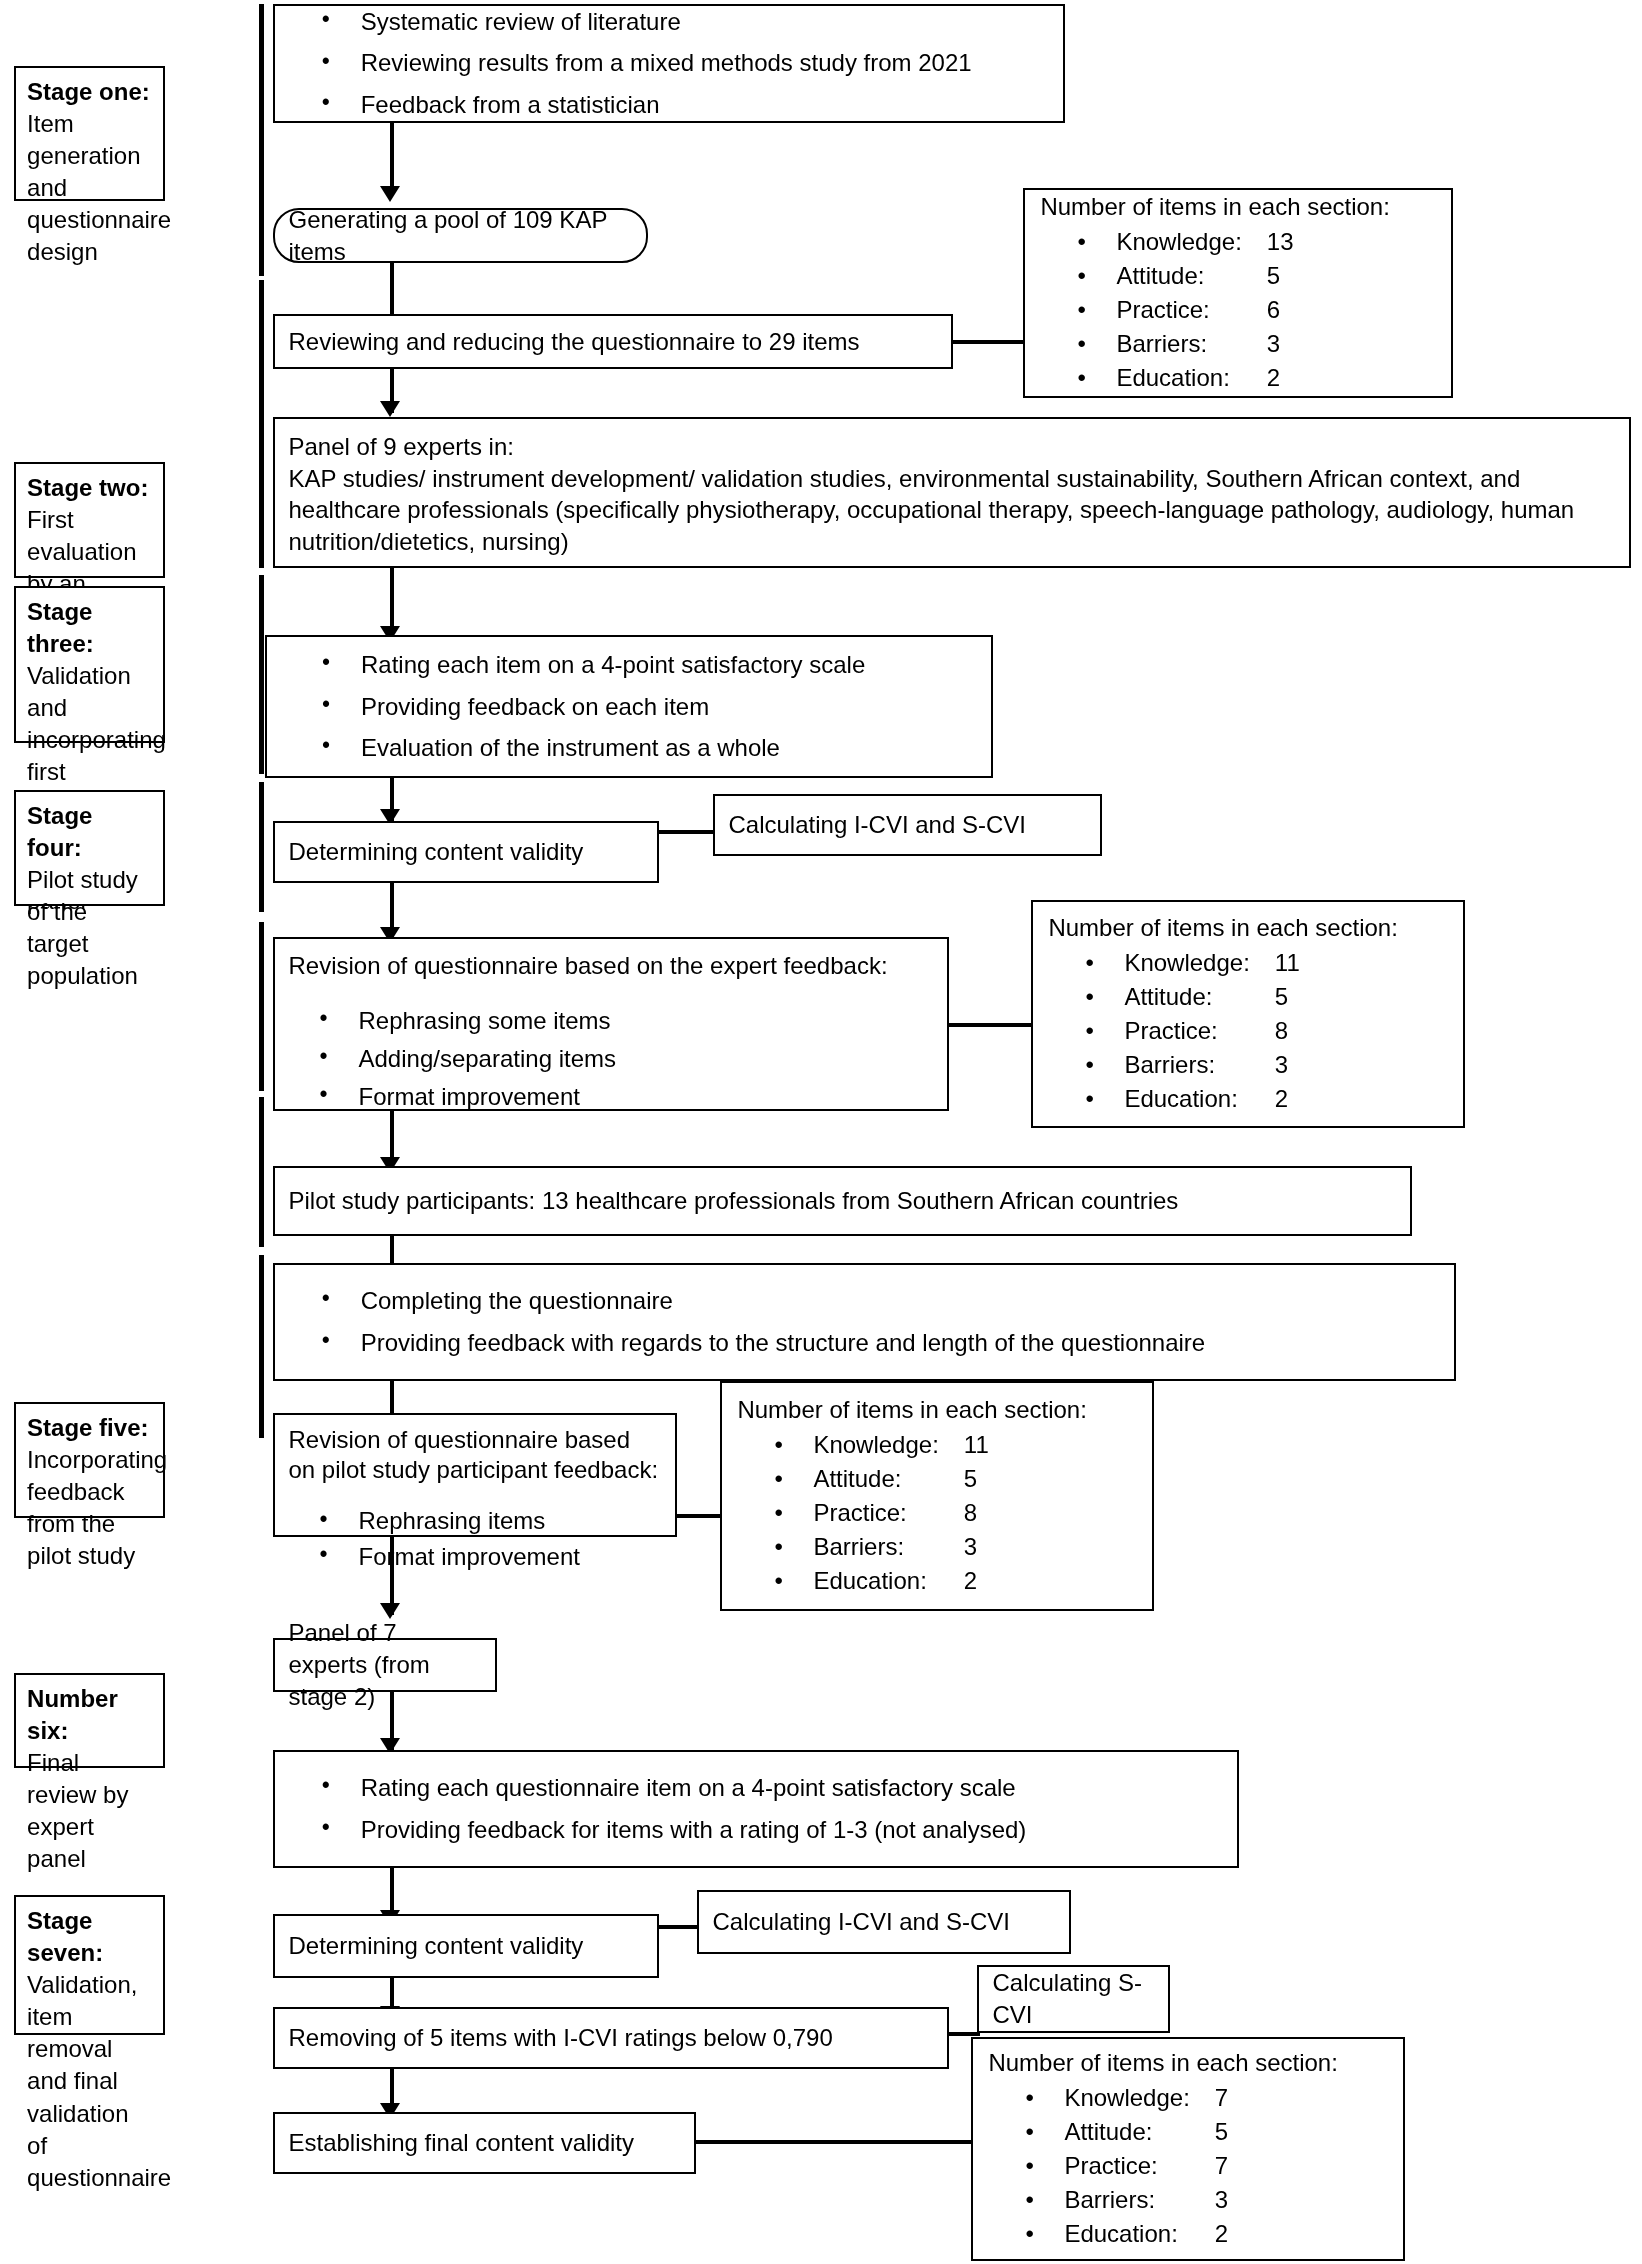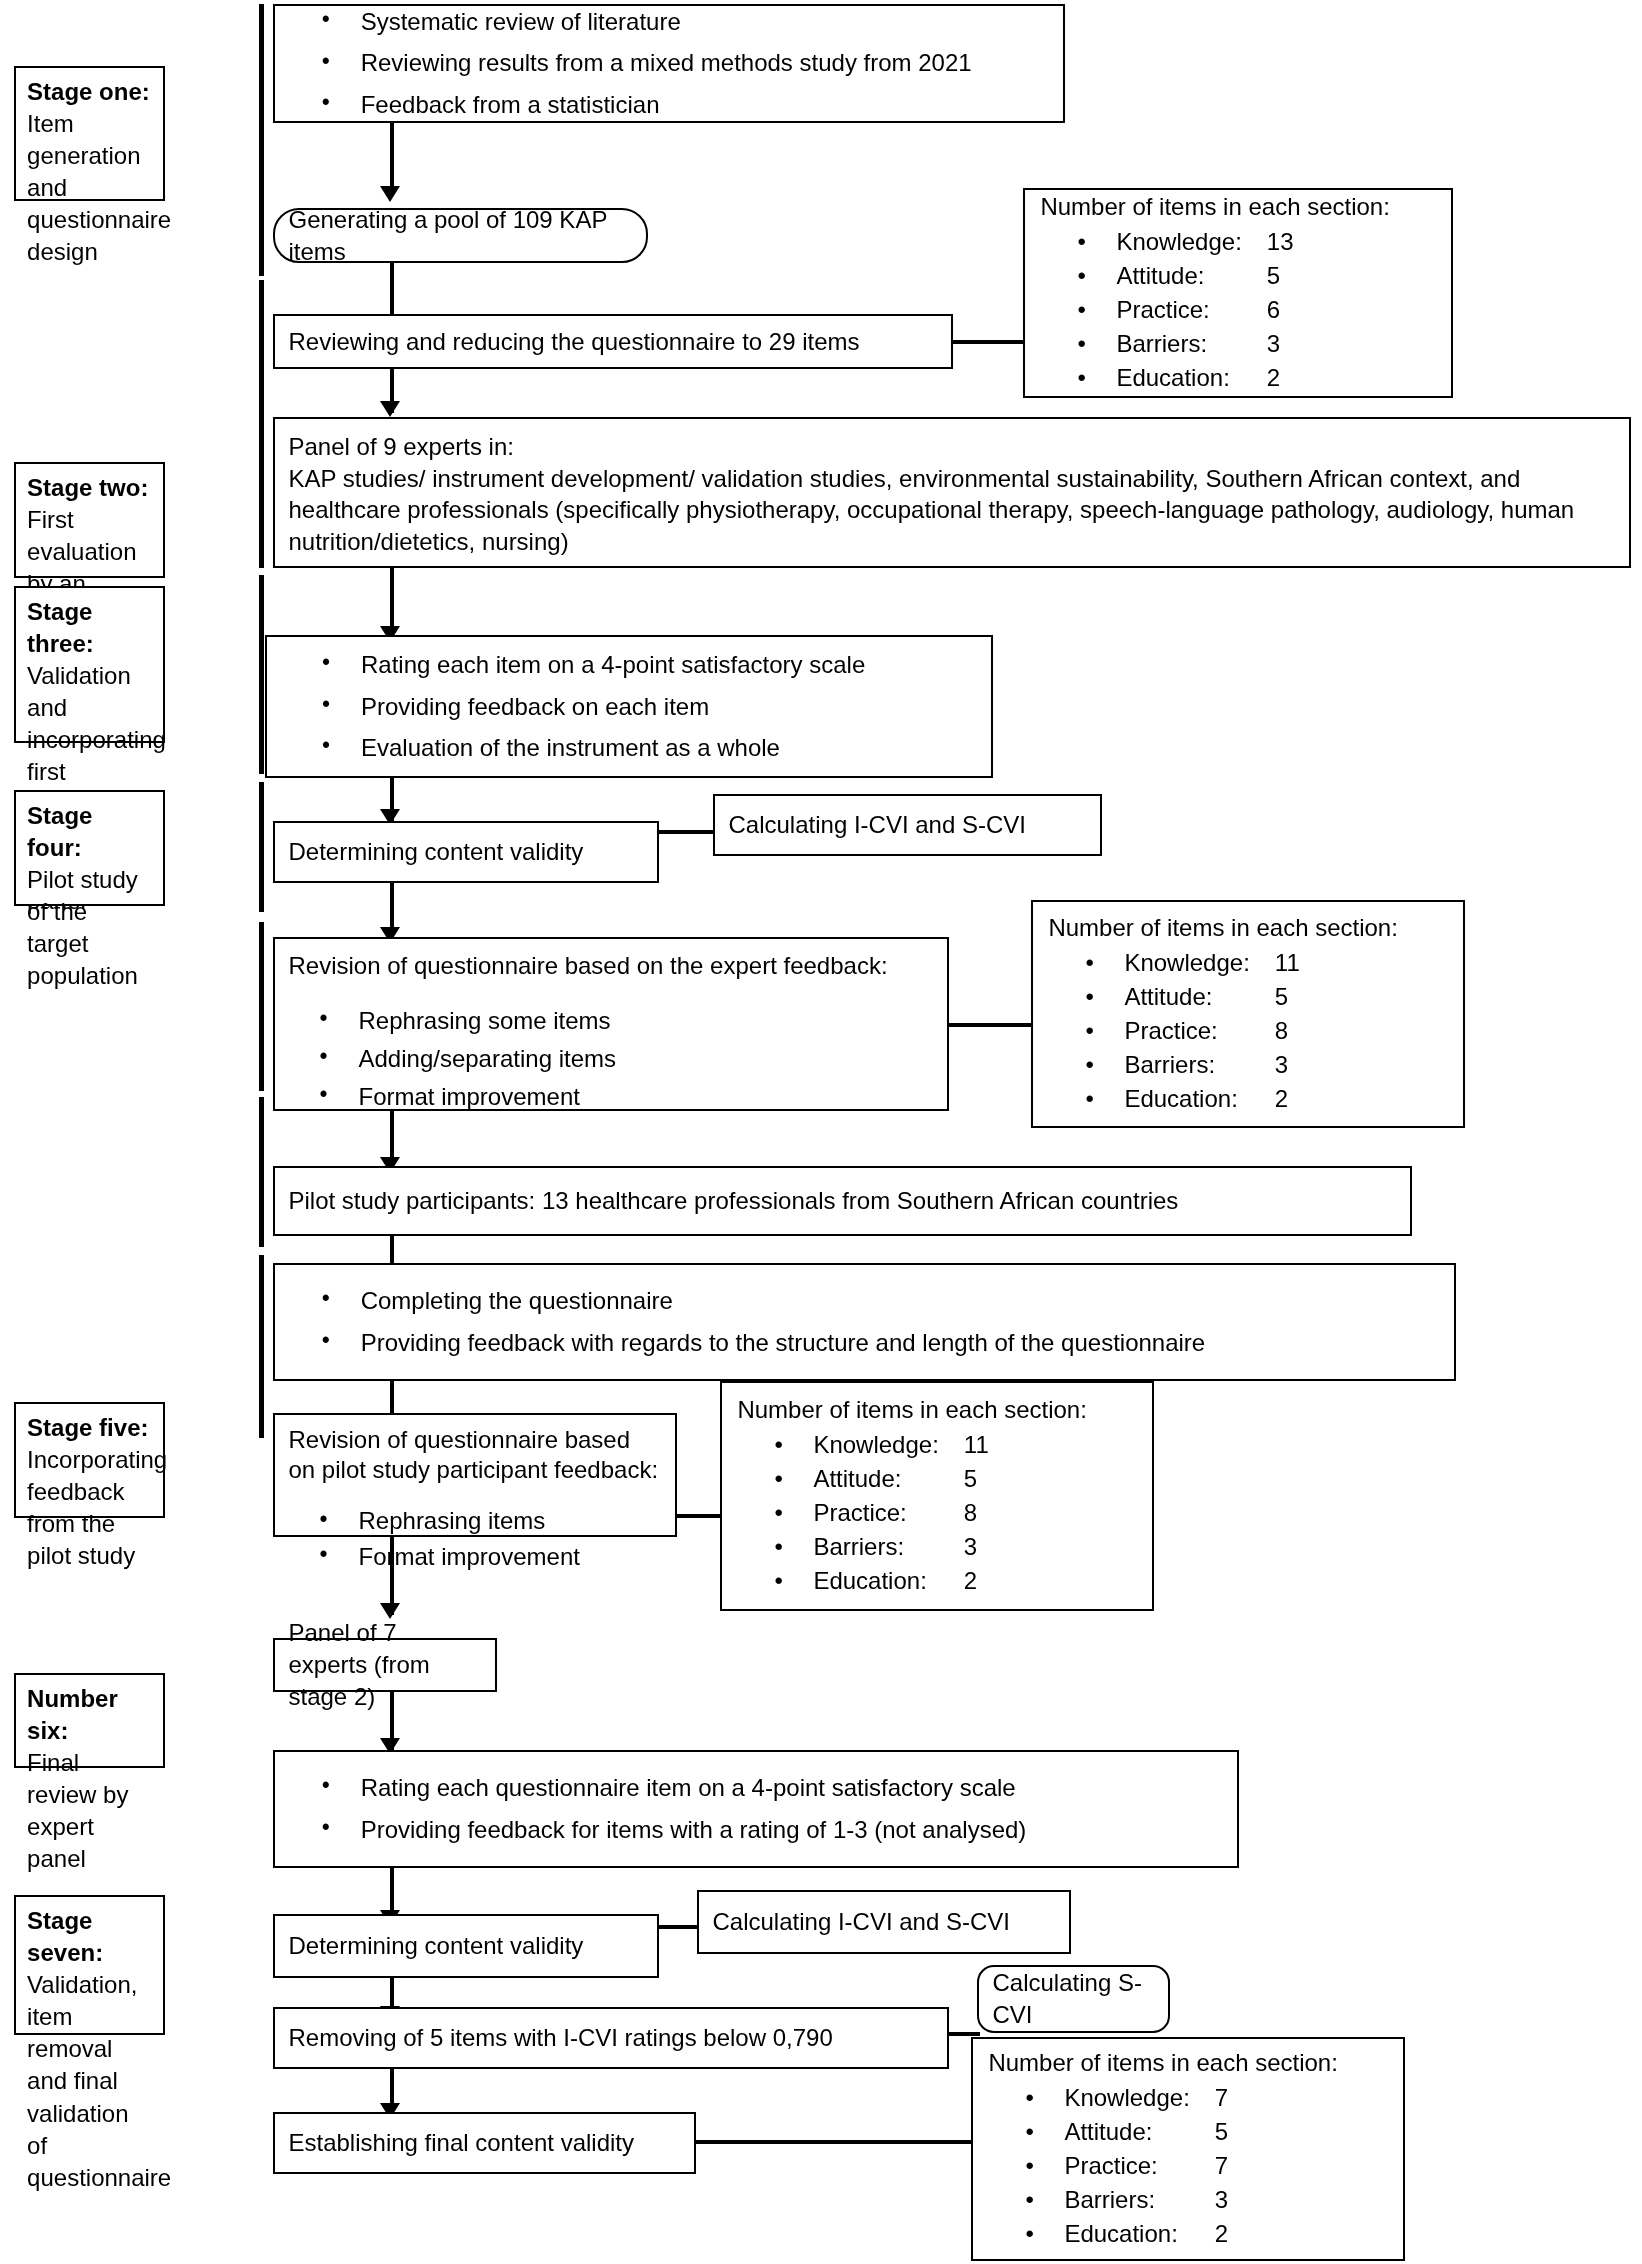--- a/index.html
+++ b/index.html
@@ -372,21 +372,21 @@
 
   <div class="vline" style="left:390px;top:1977px;height:41px;"></div>
   <div class="arrow" style="left:380px;top:2006px;"></div>
 
   <div class="box center-text" style="left:273px;top:2007px;width:676px;height:62px;">
     <div class="para">Removing of 5 items with I-CVI ratings below 0,790</div>
   </div>
 
   <div class="hline" style="left:949px;top:2032px;width:31px;"></div>
 
-  <div class="box center-text" style="left:977px;top:1965px;width:193px;height:68px;border-radius:17px;">
+  <div class="box center-text" style="left:977px;top:1965px;width:193px;height:68px;">
     <div class="para">Calculating S-CVI</div>
   </div>
 
   <div class="vline" style="left:390px;top:2069px;height:46px;"></div>
   <div class="arrow" style="left:380px;top:2103px;"></div>
 
   <div class="box center-text" style="left:273px;top:2112px;width:423px;height:62px;">
     <div class="para">Establishing final content validity</div>
   </div>
 

